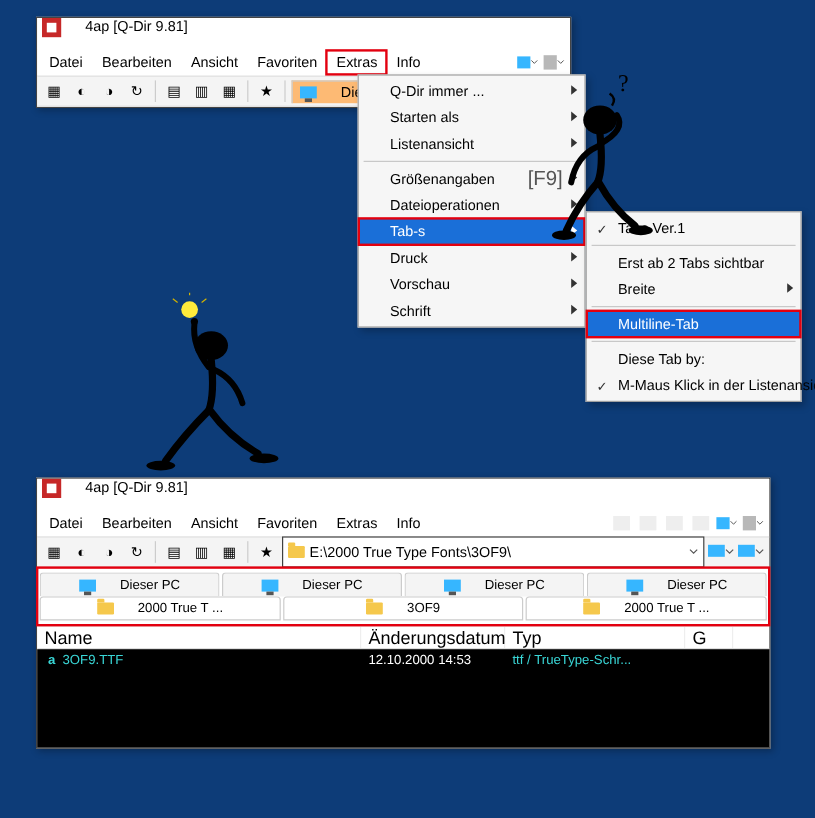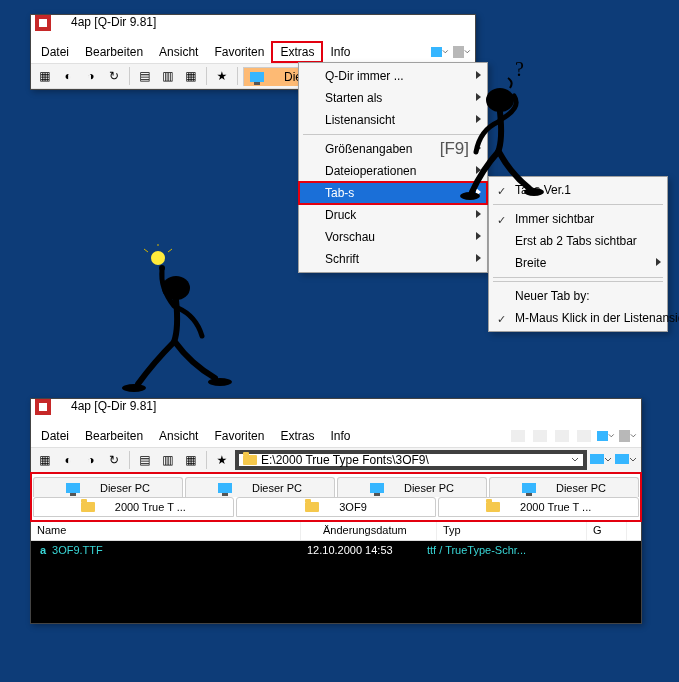--- a/index.html
+++ b/index.html
@@ -157,21 +157,21 @@
 
   .listhdr {
     height:20px;
     background:#fff;
     display:flex;
     border-top:1px solid #ddd;
     border-bottom:1px solid #ddd;
   }
   .listhdr .col {
     padding:2px 6px;
-    font-size:11px;
+    font-size:15px;
     border-right:1px solid #eee;
   }
   .listbody {
     background:#000;
     color:#fff;
     height:82px;
     position:relative;
   }
   .listbody .row {
     display:flex;
@@ -305,34 +305,33 @@
     </div>
   </div>
 
 <div class="menu" id="menu2" style="left:488px; top:176px; width:180px;">
     <div class="mi">
       <span class="check"></span>
       <span>Tabs Ver.1</span>
     </div>
     <div class="msep"></div>
     <div class="mi">
-      <span class="check"></span>
-      <span>Immer sichtbar</span>
-    </div>
-    <div class="mi">
       <span>Erst ab 2 Tabs sichtbar</span>
     </div>
     <div class="mi">
       <span>Breite</span>
       <span class="arrow"></span>
     </div>
     <div class="msep"></div>
+    <div class="mi sel boxed">
+      <span>Multiline-Tab</span>
+    </div>
     <div class="msep"></div>
     <div class="mi">
-      <span>Neuer Tab by:</span>
+      <span>Diese Tab by:</span>
     </div>
     <div class="mi">
       <span class="check"></span>
       <span>M-Maus Klick in der Listenansic</span>
     </div>
   </div>
 
 <div class="fig" style="left:460px; top:60px;">
   <svg width="90" height="150" viewBox="0 0 90 150">
     <g fill="#000">
@@ -429,21 +428,21 @@
     <span class="tbtn">▦</span>
     <span class="tbtn">◐</span>
     <span class="tbtn">◑</span>
     <span class="tbtn">↻</span>
     <span class="sep"></span>
     <span class="tbtn">▤</span>
     <span class="tbtn">▥</span>
     <span class="tbtn">▦</span>
     <span class="sep"></span>
     <span class="tbtn">★</span>
-    <div class="addr" style="flex:1;height:20px;background:#fff;border:4px solid #404040;display:flex;align-items:center;padding:0 4px;">
+    <div class="addr" style="flex:1;height:20px;background:#fff;border:1px solid #404040;display:flex;align-items:center;padding:12px 4px;">
       <span class="ico-folder" style="margin-right:4px;"></span>
       <span>E:\2000 True Type Fonts\3OF9\</span>
       <svg class="caret" viewBox="0 0 8 8" style="margin-left:auto;">
           <path d="M1 2l3 3 3-3" fill="none" stroke="#555"></path>
         </svg>
     </div>
     <span class="ticon"><span class="ico-blue"></span><svg class="caret" viewBox="0 0 8 8">
           <path d="M1 2l3 3 3-3" fill="none" stroke="#555"></path>
         </svg></span>
     <span class="ticon"><span class="ico-blue"></span><svg class="caret" viewBox="0 0 8 8">
@@ -481,21 +480,21 @@
         </div>
         <div class="tab">
           <span class="ico-folder"></span>
           <span>2000 True T ...</span>
         </div>
       </div>
     </div>
 
   <div class="listhdr" id="listhdr">
       <div class="col" style="width: 270px;">Name</div>
-      <div class="col" style="width: 120px; margin-left: 16px;">Änderungsdatum</div>
+      <div class="col" style="width: 120px;">Änderungsdatum</div>
       <div class="col" style="width: 150px;">Typ</div>
       <div class="col" style="width: 40px;">G</div>
     </div>
 
   <div class="listbody" id="listbody">
       <div class="row">
         <div class="cell" style="width: 270px;"><span class="ico-font">a</span><span style="color: rgb(57, 214, 214);"> 3OF9.TTF</span></div>
         <div class="cell" style="width: 120px; color: rgb(255, 255, 255);">12.10.2000 14:53</div>
         <div class="cell" style="width: 150px; color: rgb(57, 214, 214);">ttf / TrueType-Schr...</div>
         <div class="cell" style="width: 40px; color: rgb(255, 255, 255);"></div>

